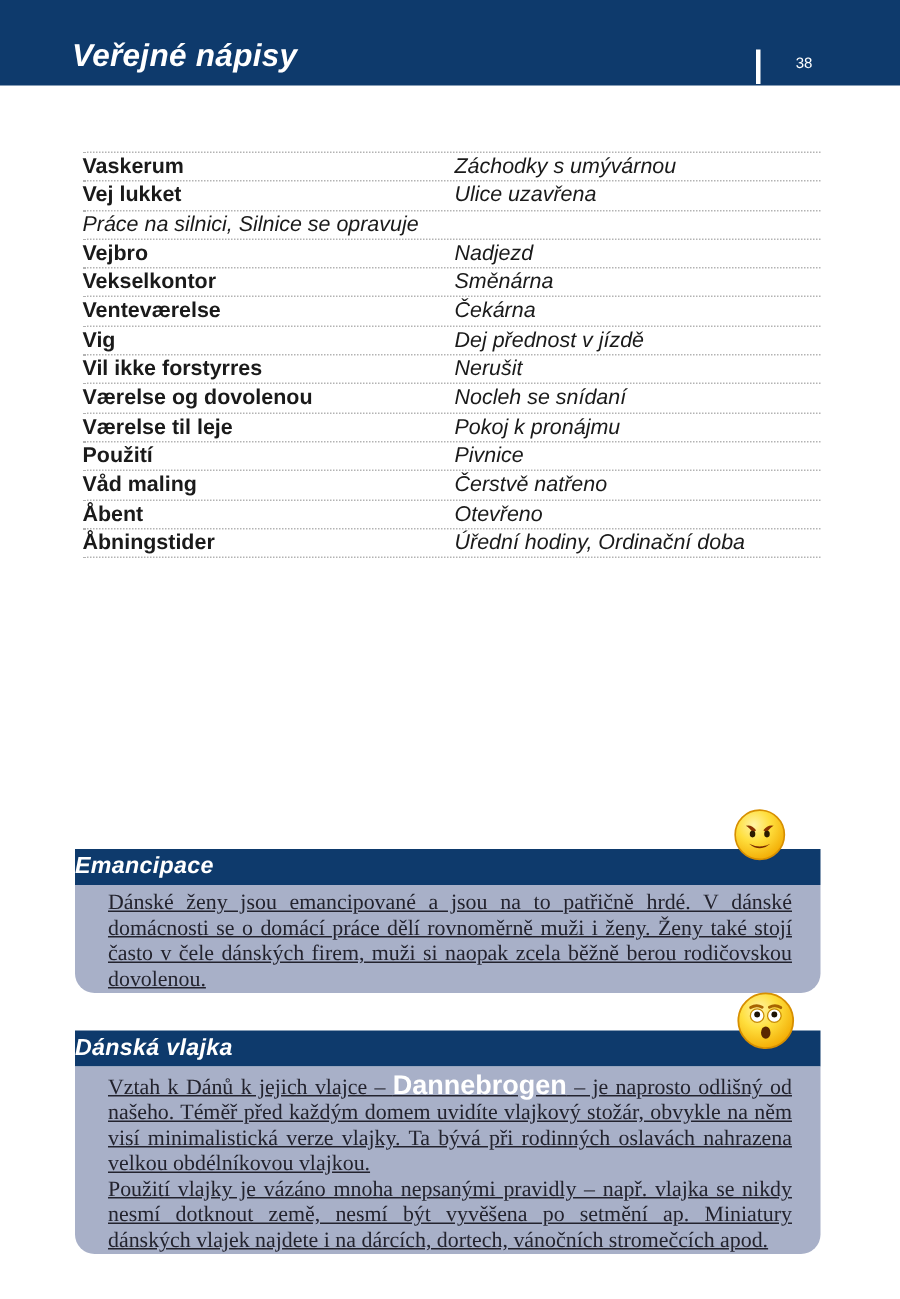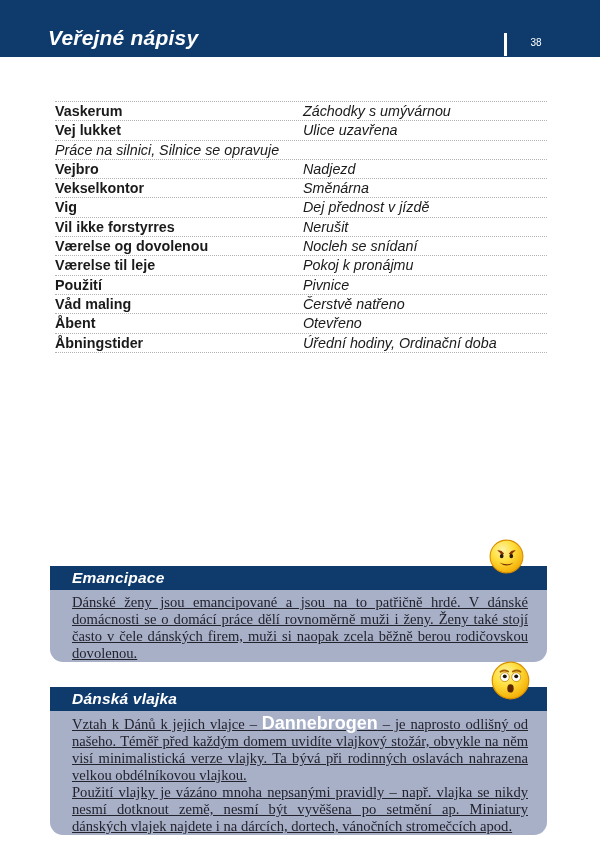--- a/index.html
+++ b/index.html
@@ -46,21 +46,21 @@
   }
   .g-term{width:248px;font-weight:bold;}
   .g-trans{flex:1;font-style:italic;}
   
   .info-box{position:absolute;left:50px;width:497px;}
   .box-1{top:566px;}
   .box-2{top:687px;}
   .box-head{
     height:24px;line-height:24px;background:var(--navy);
     color:#ffffff;font-size:15.5px;font-weight:bold;font-style:italic;
-    padding-left:22px;letter-spacing:.2px;
+    letter-spacing:.2px;
   }
   .box-body{
     background:var(--boxbody);
     border-radius:0 0 13px 13px;
     padding:4px 19px 0 22px;
     font-family:"Liberation Serif",serif;
     font-size:14.6px;line-height:17px;color:var(--serifink);
     text-align:justify;
     text-decoration:underline;
   }
@@ -99,20 +99,24 @@
     <div class="g-row">
       <div class="g-term">Vejbro</div>
       <div class="g-trans">Nadjezd</div>
     </div>
 
     <div class="g-row">
       <div class="g-term">Vekselkontor</div>
       <div class="g-trans">Směnárna</div>
     </div>
 
+    <div class="g-row">
+      <div class="g-term">Venteværelse</div>
+      <div class="g-trans">Čekárna</div>
+    </div>
 
     <div class="g-row">
       <div class="g-term">Vig</div>
       <div class="g-trans">Dej přednost v jízdě</div>
     </div>
 
     <div class="g-row">
       <div class="g-term">Vil ikke forstyrres</div>
       <div class="g-trans">Nerušit</div>
     </div>

